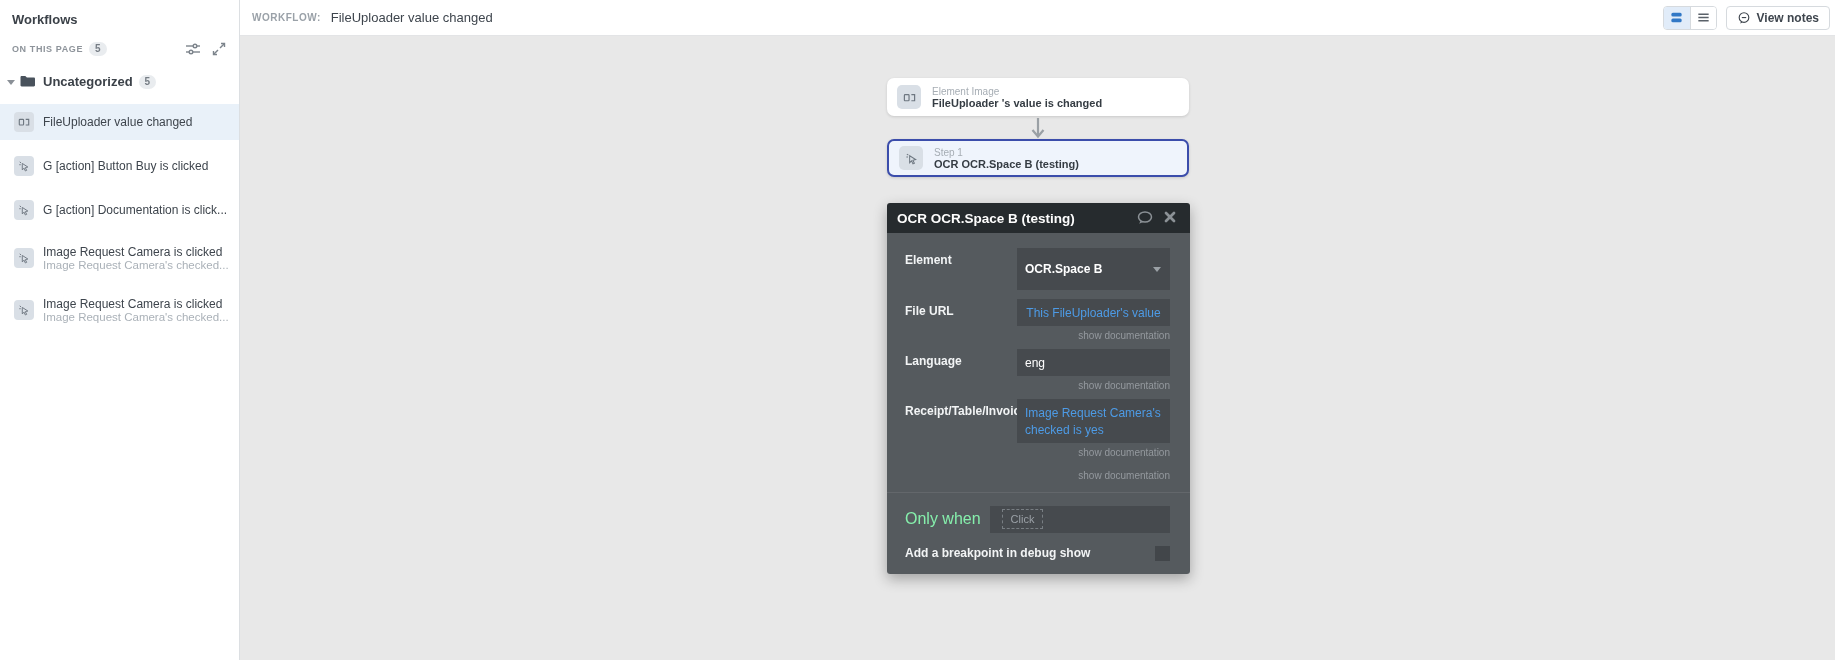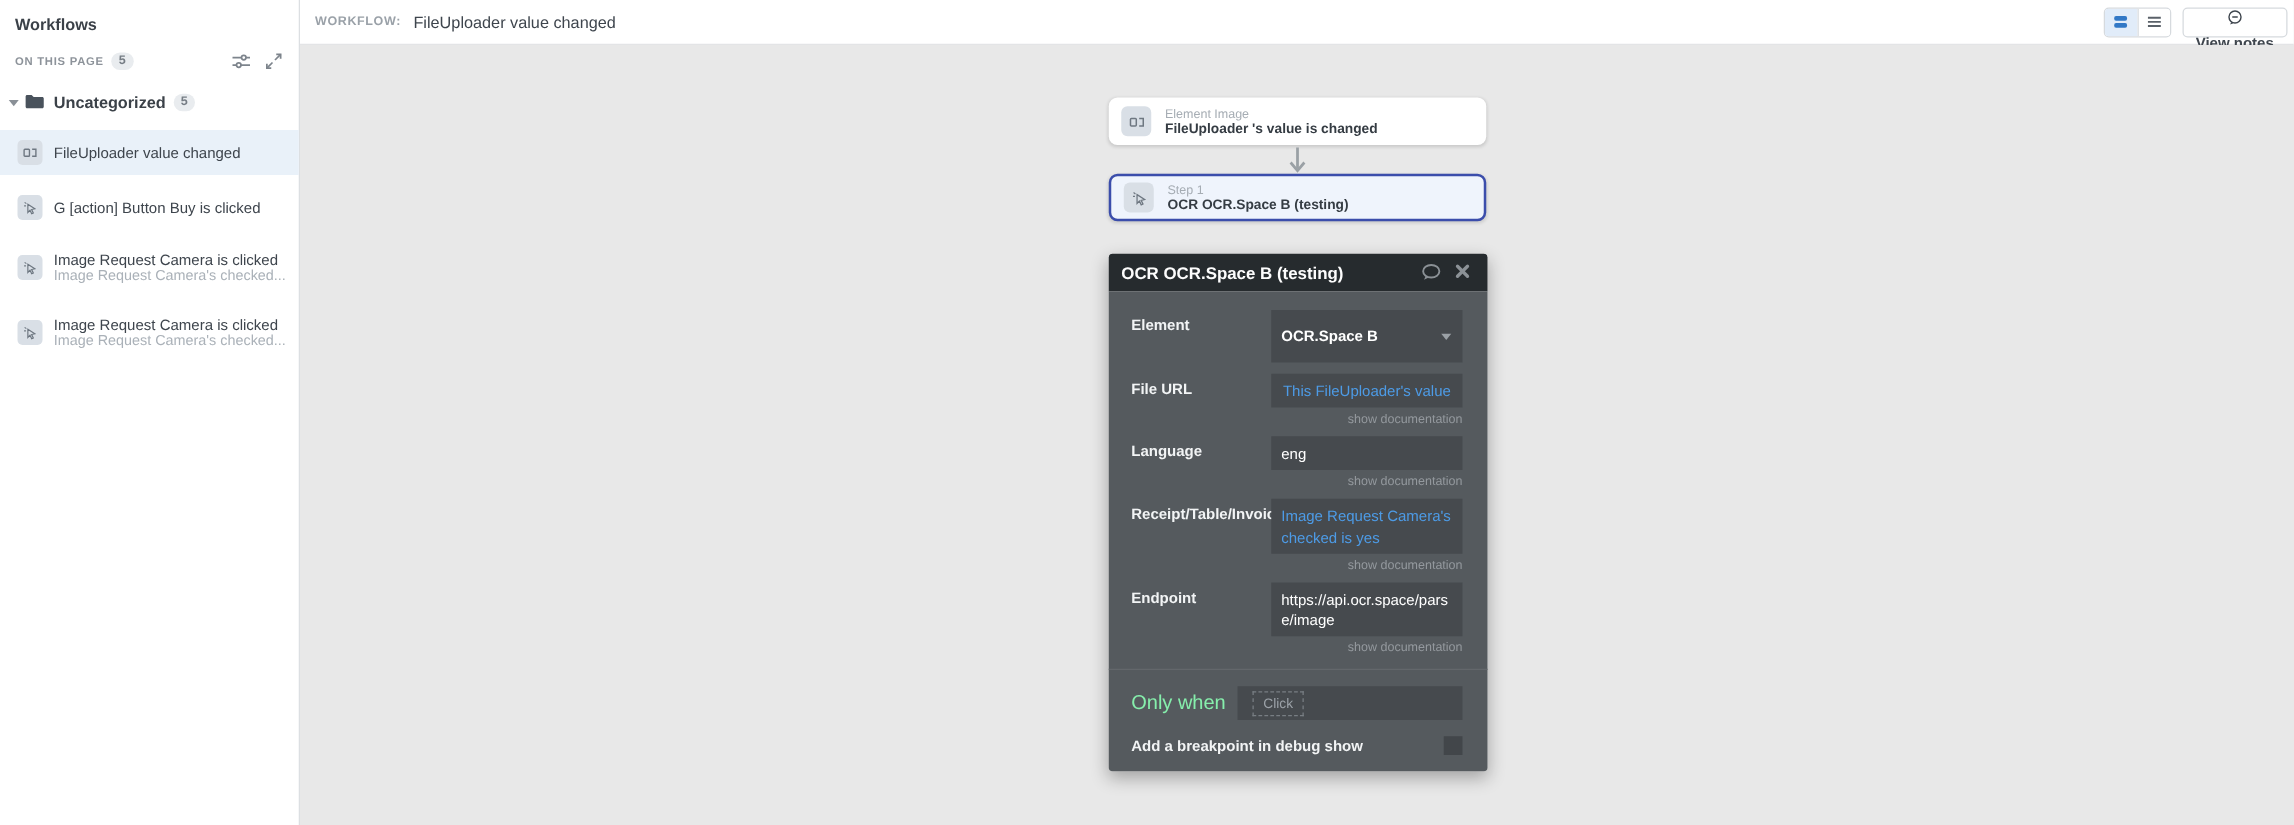--- a/index.html
+++ b/index.html
@@ -38,21 +38,21 @@
   .tb-label { margin-left:12px; font-size:10px; font-weight:700; letter-spacing:.5px; color:#9aa1a8; }
   .tb-title { margin-left:10px; font-size:13px; color:#3e454d; }
   .tb-right { margin-left:auto; margin-right:5px; display:flex; align-items:center; gap:9px; }
   .view-toggle { display:flex; border:1px solid #d6dade; border-radius:4px; overflow:hidden; height:24px; }
   .vt-seg { width:26px; display:flex; align-items:center; justify-content:center;
     background:#fff; cursor:pointer; }
   .vt-seg.active { background:#e1ecf9; }
   .vt-seg + .vt-seg { border-left:1px solid #d6dade; }
   .btn-notes { display:flex; align-items:center; gap:6px; height:24px; padding:0 10px;
     background:#fff; border:1px solid #d6dade; border-radius:4px; cursor:pointer;
-    font-size:12px; font-weight:700; color:#3f464e;flex-direction:column; }
+    font-size:12px; font-weight:700; color:#3f464e; }
 
   
   .canvas { position:absolute; left:240px; top:36px; width:1595px; height:624px; background:#e8e8e8; }
   .flow-card { position:absolute; left:647px; width:302px; height:38px; background:#fff;
     border-radius:7px; box-shadow:0 1px 3px rgba(0,0,0,.14); display:flex;
     align-items:center; padding:0 10px; cursor:pointer; }
   .flow-card.event { top:42px; }
   .flow-card.step { top:103px; background:#eff4fc; border:2px solid #3b4dab; }
   .fc-icon { flex:0 0 24px; width:24px; height:24px; border-radius:5px; background:#d9dfe6;
     color:#6e7781; display:flex; align-items:center; justify-content:center; margin-right:11px; }
@@ -154,20 +154,32 @@
           <path d="M5 4l6.5 4.2-3 .7 1.6 3.2-1.5.7-1.6-3.3L5 11.6z"></path>
           <line x1="2" y1="2.2" x2="3.6" y2="3.4"></line>
             <line x1="1.5" y1="5.5" x2="3.2" y2="5.5"></line>
         </svg>
       </span>
       <span class="sb-item-text">
         <div class="sb-item-title">G [action] Button Buy is clicked</div>
       </span>
     </div>
 
+    <div class="sb-item">
+      <span class="sb-item-icon">
+        <svg viewBox="0 0 14 14" width="12" height="12" fill="none" stroke="currentColor" stroke-width="1.1">
+          <path d="M5 4l6.5 4.2-3 .7 1.6 3.2-1.5.7-1.6-3.3L5 11.6z"></path>
+          <line x1="2" y1="2.2" x2="3.6" y2="3.4"></line>
+            <line x1="1.5" y1="5.5" x2="3.2" y2="5.5"></line>
+        </svg>
+      </span>
+      <span class="sb-item-text">
+        <div class="sb-item-title">G [action] Documentation is click...</div>
+      </span>
+    </div>
 
     <div class="sb-item two-line">
       <span class="sb-item-icon">
         <svg viewBox="0 0 14 14" width="12" height="12" fill="none" stroke="currentColor" stroke-width="1.1">
           <path d="M5 4l6.5 4.2-3 .7 1.6 3.2-1.5.7-1.6-3.3L5 11.6z"></path>
           <line x1="2" y1="2.2" x2="3.6" y2="3.4"></line>
             <line x1="1.5" y1="5.5" x2="3.2" y2="5.5"></line>
         </svg>
       </span>
       <span class="sb-item-text">
@@ -308,24 +320,20 @@
         <span class="p-input">eng</span>
       </div>
       <div class="doc-row">show documentation</div>
 
       <div class="p-row">
         <span class="p-label">Receipt/Table/Invoice</span>
         <span class="p-input dynamic">Image Request Camera's checked is yes</span>
       </div>
       <div class="doc-row">show documentation</div>
 
-      <div class="p-row">
-        <span class="p-label">Endpoint</span>
-        <span class="p-input">https://api.ocr.space/parse/image</span>
-      </div>
       <div class="doc-row">show documentation</div>
 
       <div class="p-divider"></div>
 
       <div class="only-when">
         <span class="ow-label">Only when</span>
         <span class="ow-input">
           <span class="ow-chip">Click</span>
         </span>
       </div>

